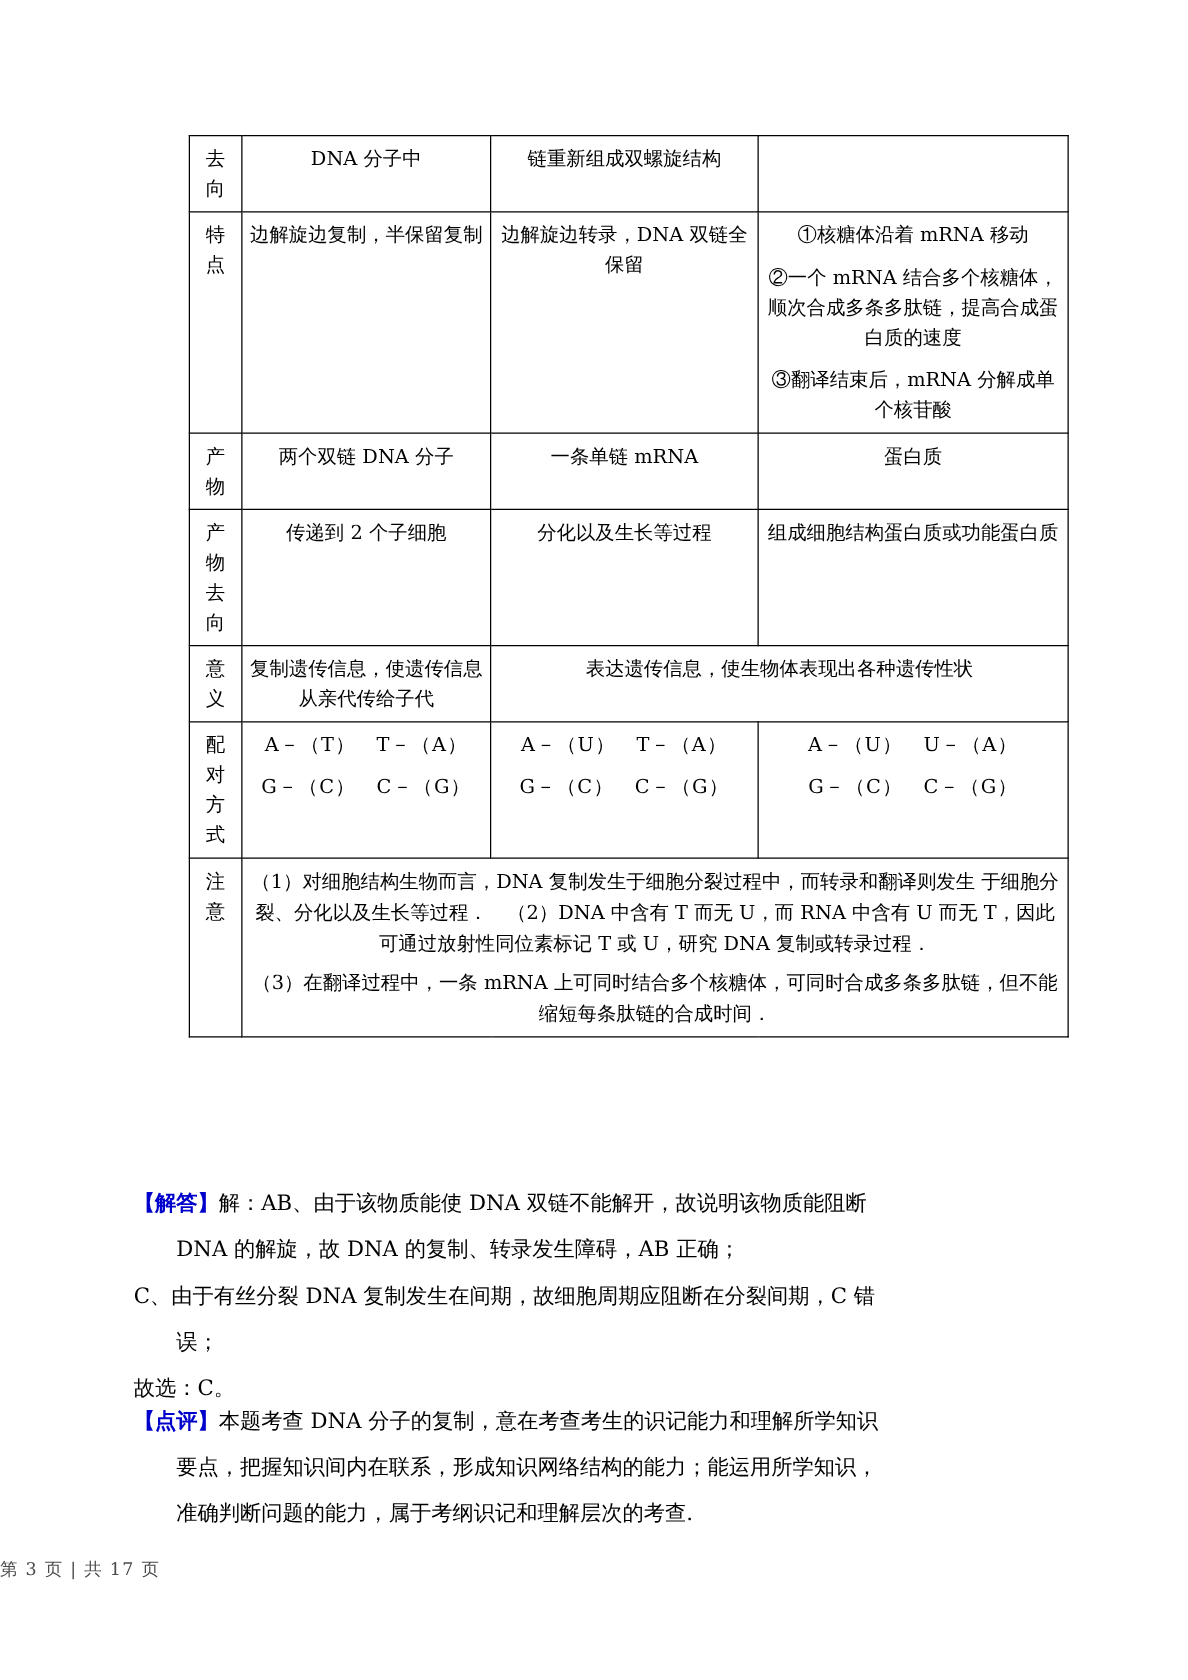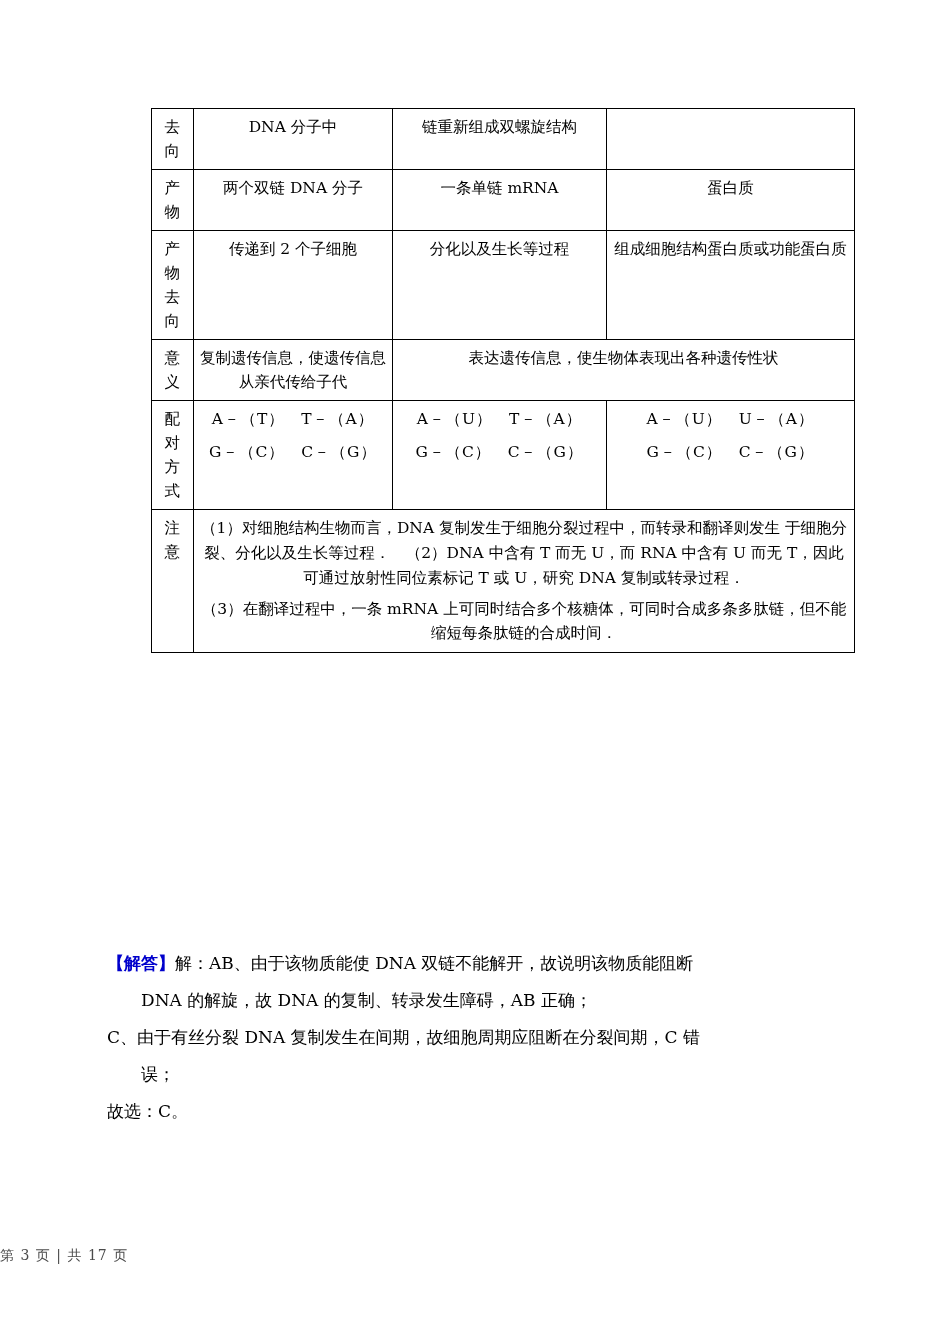--- a/index.html
+++ b/index.html
@@ -120,20 +120,30 @@
 
         <tr>
           <td class="lbl tall-lbl">
             <span>去向</span>
           </td>
           <td class="c2">DNA 分子中</td>
           <td class="c3">链重新组成双螺旋结构</td>
           <td class="c4"></td>
         </tr>
 
+        <tr>
+          <td class="lbl">特点</td>
+          <td class="c2">边解旋边复制，半保留复制</td>
+          <td class="c3">边解旋边转录，DNA 双链全保留</td>
+          <td class="c4">
+            <p class="item-p">①核糖体沿着 mRNA 移动</p>
+            <p class="item-p">②一个 mRNA 结合多个核糖体，顺次合成多条多肽链，提高合成蛋白质的速度</p>
+            <p class="item-p">③翻译结束后，mRNA 分解成单个核苷酸</p>
+          </td>
+        </tr>
 
         <tr>
           <td class="lbl">产物</td>
           <td class="c2">两个双链 DNA 分子</td>
           <td class="c3">一条单链 mRNA</td>
           <td class="c4">蛋白质</td>
         </tr>
 
         <tr>
           <td class="lbl">产物去向</td>
@@ -180,18 +190,23 @@
   </div>
 
   <div class="body-text" id="answer-block">
     <span class="tline"><span class="blue">【解答】</span><span class="bk">解：AB、由于该物质能使 DNA 双链不能解开，故说明该物质能阻断</span></span>
     <span class="tline hang">DNA 的解旋，故 DNA 的复制、转录发生障碍，AB 正确；</span>
     <span class="tline">C、由于有丝分裂 DNA 复制发生在间期，故细胞周期应阻断在分裂间期，C 错</span>
     <span class="tline hang">误；</span>
     <span class="tline">故选：C。</span>
   </div>
 
+  <div class="body-text" id="review-block">
+    <span class="tline"><span class="blue">【点评】</span><span class="bk">本题考查 DNA 分子的复制，意在考查考生的识记能力和理解所学知识</span></span>
+    <span class="tline hang">要点，把握知识间内在联系，形成知识网络结构的能力；能运用所学知识，</span>
+    <span class="tline hang">准确判断问题的能力，属于考纲识记和理解层次的考查.</span>
+  </div>
 
   <div class="footer">
     <span>第 3 页 | 共 17 页</span>
   </div>
 
 </div>
 
 </body></html>

